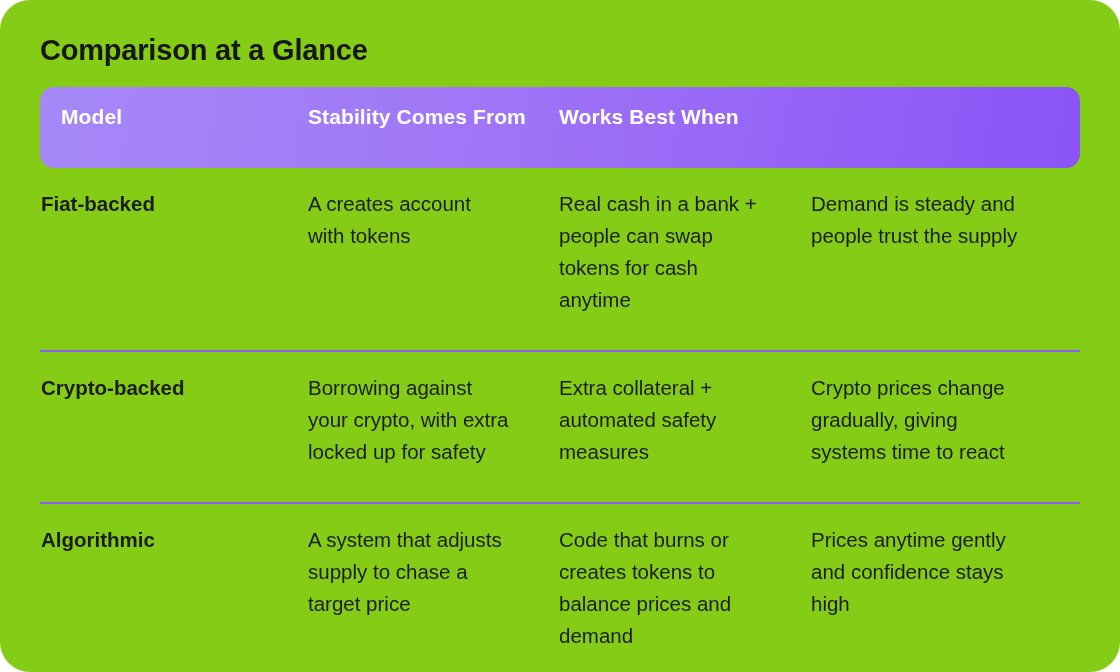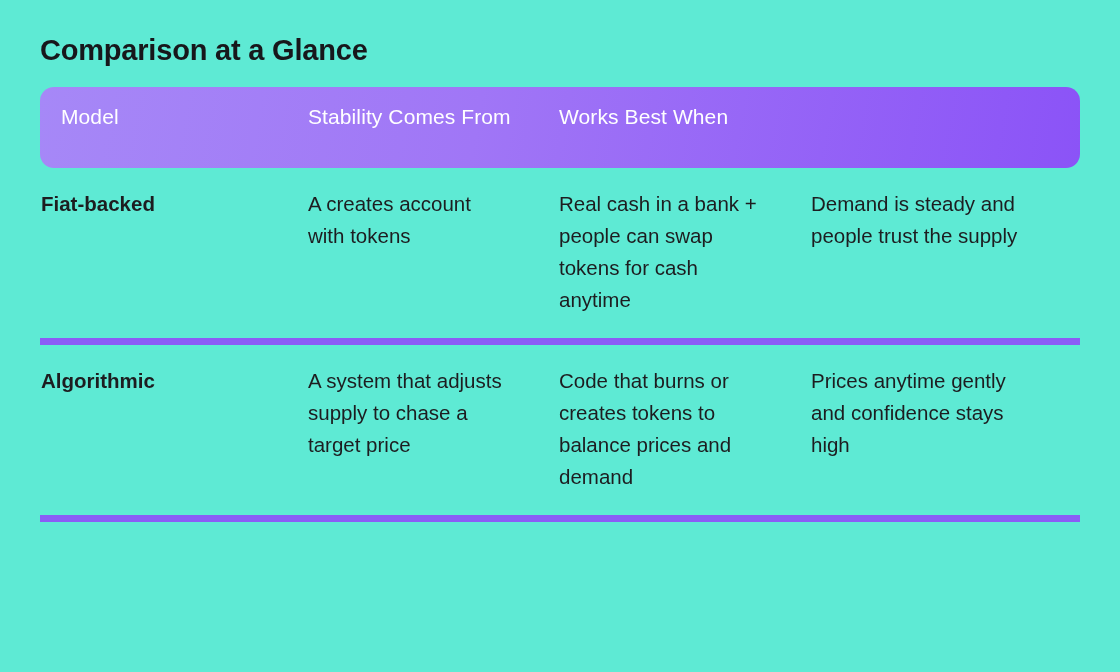--- a/index.html
+++ b/index.html
@@ -9,22 +9,23 @@
     height: 672px;
     background: #ffffff;
     font-family: "Liberation Sans", sans-serif;
     overflow: hidden;
   }
 
   .page {
     position: relative;
     width: 1120px;
     height: 672px;
-    background: #5eead4;
+    background: #84cc16;
     padding: 0 40px;
+    border-radius: 30px;
   }
 
   
   .page-title {
     font-size: 29px;
     font-weight: 700;
     letter-spacing: -0.2px;
     color: #17171b;
     line-height: 1.2;
     padding-top: 33px;
@@ -45,32 +46,32 @@
   .table-header {
     background: linear-gradient(100deg, #a688f7 0%, #a076f6 42%, #8b53f7 100%);
     border-radius: 14px;
     min-height: 81px;
     align-items: start;
   }
 
   .table-header .cell {
     color: #ffffff;
     font-size: 21px;
-    font-weight: 400;
+    font-weight: 700;
     line-height: 30px;
     letter-spacing: 0.1px;
     padding: 15px 24px 16px 0;
   }
 
   .table-header .cell:first-child { padding-left: 21px; }
 
   
   .table-body .table-row {
-    border-bottom: 7px solid #8b5cf6;
-    padding: 20px 0 22px 0;
+    border-bottom: 2px solid #8b5cf6;
+    padding: 20px 0 34px 0;
   }
 
   .table-body .cell {
     font-size: 20.5px;
     line-height: 32px;
     color: #1d1d20;
     padding-right: 48px;
   }
 
   .cell-model {
@@ -98,20 +99,26 @@
 
     <div class="table-body">
 
       <div class="table-row">
         <div class="cell cell-model">Fiat-backed</div>
         <div class="cell cell-plain">A creates account with tokens</div>
         <div class="cell cell-plain">Real cash in a bank + people can swap tokens for cash anytime</div>
         <div class="cell cell-plain">Demand is steady and people trust the supply</div>
       </div>
 
+      <div class="table-row">
+        <div class="cell cell-model">Crypto-backed</div>
+        <div class="cell cell-plain">Borrowing against your crypto, with extra locked up for safety</div>
+        <div class="cell cell-plain">Extra collateral + automated safety measures</div>
+        <div class="cell cell-plain">Crypto prices change gradually, giving systems time to react</div>
+      </div>
 
       <div class="table-row">
         <div class="cell cell-model">Algorithmic</div>
         <div class="cell cell-plain">A system that adjusts supply to chase a target price</div>
         <div class="cell cell-plain">Code that burns or creates tokens to balance prices and demand</div>
         <div class="cell cell-plain">Prices anytime gently and confidence stays high</div>
       </div>
 
     </div>
   </div>

